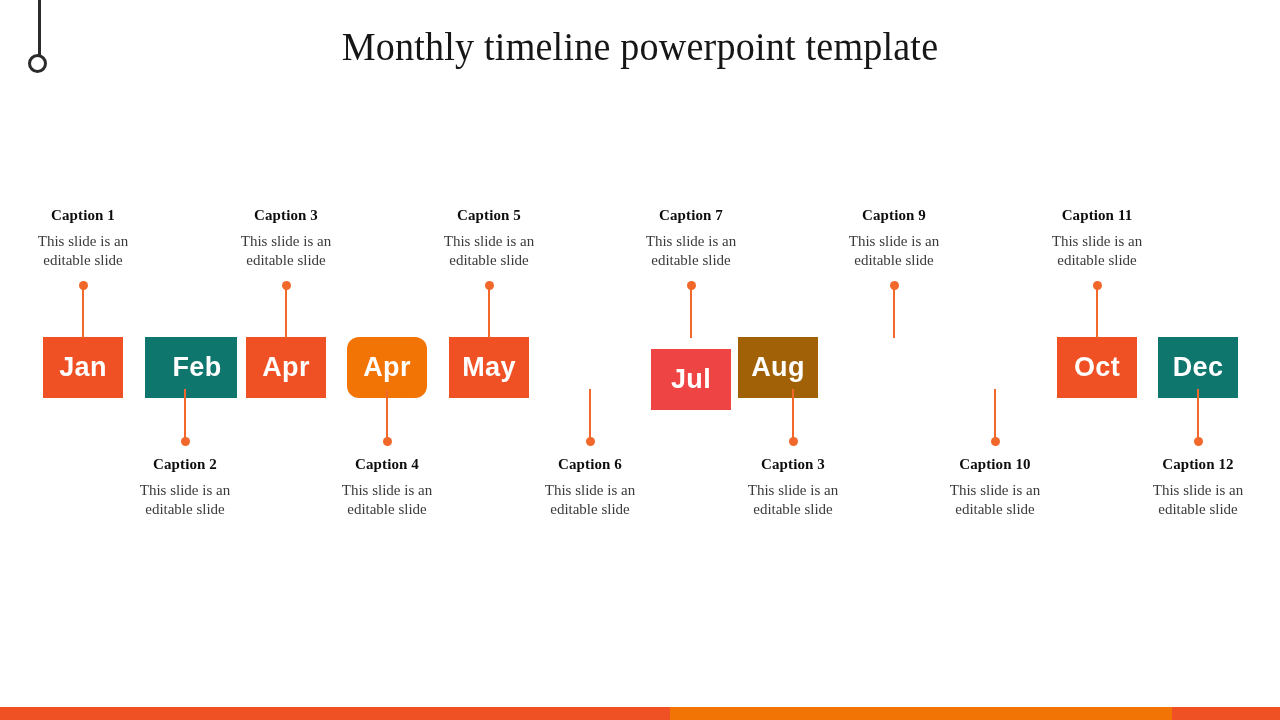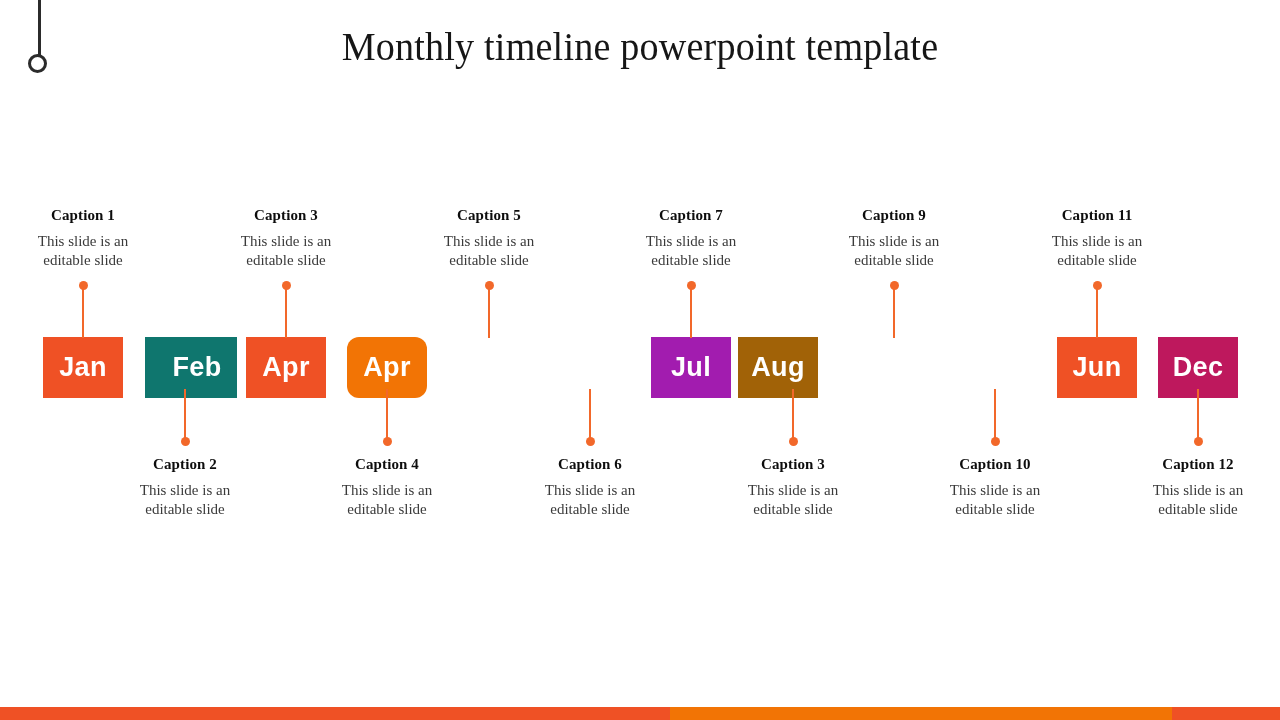--- a/index.html
+++ b/index.html
@@ -199,39 +199,40 @@
       <div class="month-box" style="left: 45px; background: rgb(242, 116, 5); border-radius: 12px;">Apr</div>
       <div class="stem down" style="left: 84px; background: rgb(242, 104, 42);"></div>
       <div class="dot down" style="left: 80.5px; background: rgb(242, 104, 42);"></div>
       <div class="caption down" style="left: 0px;">
         <div class="caption-title">Caption 4</div>
         <div class="caption-body">This slide is an
 editable slide</div>
       </div>
     </div>
     <div class="tl-col" style="left: 404px;">
+      <div class="month-box" style="left: 45px; background: rgb(239, 81, 37);">May</div>
       <div class="stem up" style="left: 84px; background: rgb(242, 104, 42);"></div>
       <div class="dot up" style="left: 80.5px; background: rgb(242, 104, 42);"></div>
       <div class="caption up" style="left: 0px;">
         <div class="caption-title">Caption 5</div>
         <div class="caption-body">This slide is an
 editable slide</div>
       </div>
     </div>
     <div class="tl-col" style="left: 505px;">
       <div class="stem down" style="left: 84px; background: rgb(242, 104, 42);"></div>
       <div class="dot down" style="left: 80.5px; background: rgb(242, 104, 42);"></div>
       <div class="caption down" style="left: 0px;">
         <div class="caption-title">Caption 6</div>
         <div class="caption-body">This slide is an
 editable slide</div>
       </div>
     </div>
     <div class="tl-col" style="left: 606px;">
-      <div class="month-box" style="left: 45px; background: #a21caf;">Jul</div>
+      <div class="month-box" style="left: 45px; background: #ef4444; margin-top: 12px;">Jul</div>
       <div class="stem up" style="left: 84px; background: rgb(242, 104, 42);"></div>
       <div class="dot up" style="left: 80.5px; background: rgb(242, 104, 42);"></div>
       <div class="caption up" style="left: 0px; text-align: center;">
         <div class="caption-title">Caption 7</div>
         <div class="caption-body">This slide is an
 editable slide</div>
       </div>
     </div>
     <div class="tl-col" style="left: 708px;">
       <div class="month-box" style="left: 30px; background: #a16207;">Aug</div>
@@ -255,31 +256,31 @@
     <div class="tl-col" style="left: 910px;">
       <div class="stem down" style="left: 84px; background: rgb(242, 104, 42);"></div>
       <div class="dot down" style="left: 80.5px; background: rgb(242, 104, 42);"></div>
       <div class="caption down" style="left: 0px; text-align: center;">
         <div class="caption-title">Caption 10</div>
         <div class="caption-body">This slide is an
 editable slide</div>
       </div>
     </div>
     <div class="tl-col" style="left: 1012px;">
-      <div class="month-box" style="left: 45px; background: rgb(239, 81, 37);">Jun</div>
+      <div class="month-box" style="left: 45px; background: rgb(239, 81, 37);">Oct</div>
       <div class="stem up" style="left: 84px; background: rgb(242, 104, 42);"></div>
       <div class="dot up" style="left: 80.5px; background: rgb(242, 104, 42);"></div>
       <div class="caption up" style="left: 0px;">
         <div class="caption-title">Caption 11</div>
         <div class="caption-body">This slide is an
 editable slide</div>
       </div>
     </div>
     <div class="tl-col" style="left: 1113px;">
-      <div class="month-box" style="left: 45px; background: #be185d;">Dec</div>
+      <div class="month-box" style="left: 45px; background: #0f766e;">Dec</div>
       <div class="stem down" style="left: 84px; background: rgb(242, 104, 42);"></div>
       <div class="dot down" style="left: 80.5px; background: rgb(242, 104, 42);"></div>
       <div class="caption down" style="left: 0px;">
         <div class="caption-title">Caption 12</div>
         <div class="caption-body">This slide is an
 editable slide</div>
       </div>
     </div>
   </div>
 

